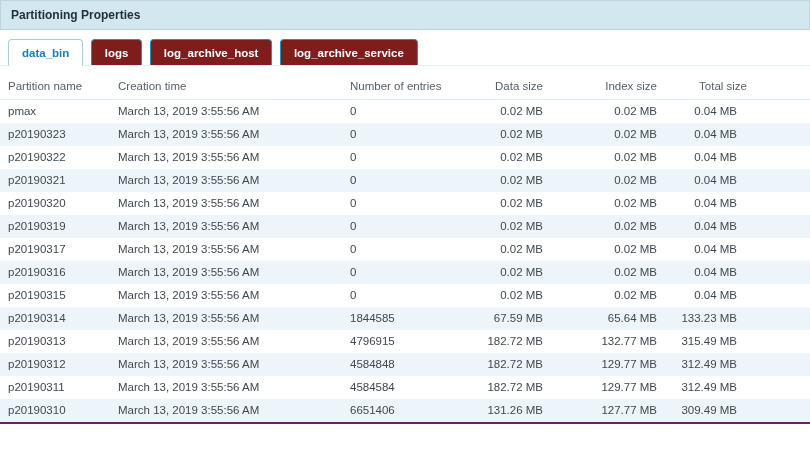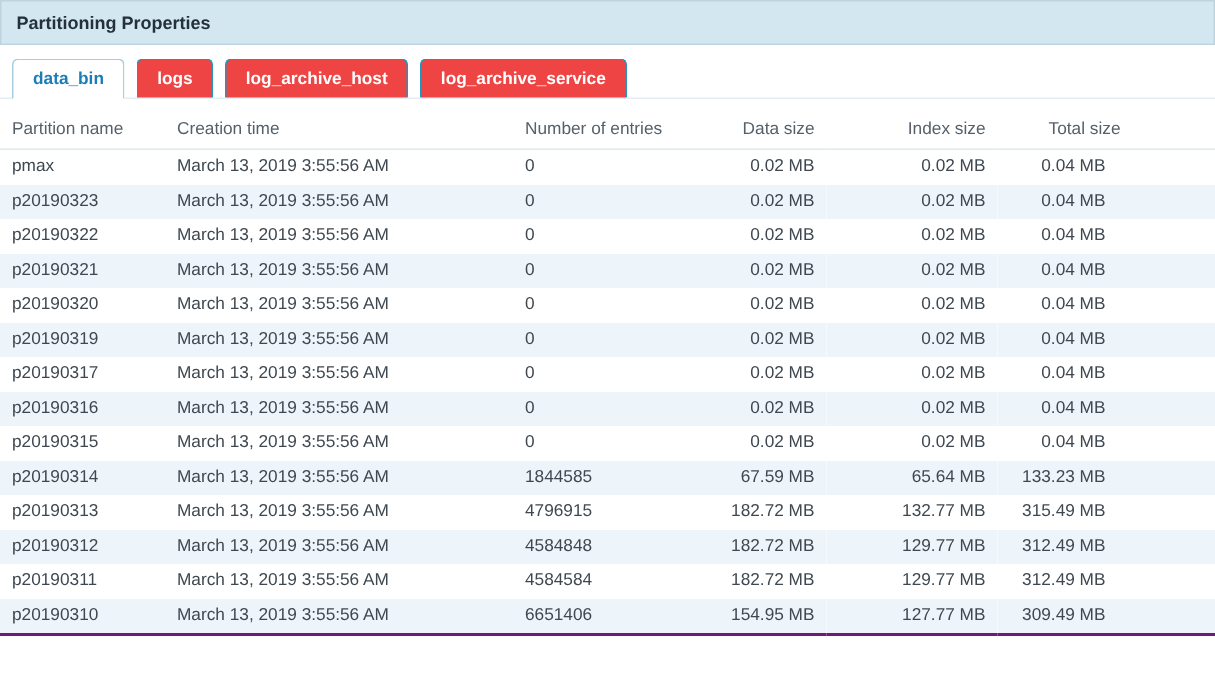--- a/index.html
+++ b/index.html
@@ -34,21 +34,21 @@
   .tab {
     display: inline-block;
     vertical-align: bottom;
     height: 26px;
     line-height: 26px;
     padding: 0 13px;
     margin-right: 3px;
     font-size: 11.5px;
     font-weight: bold;
     color: #ffffff;
-    background: #ef4444;
+    background: #7f1d1d;
     border: 1px solid #2394c0;
     border-bottom: none;
     border-radius: 4px 4px 0 0;
     cursor: pointer;
   }
   .tab.active {
     background: #ffffff;
     color: #1c7cb8;
     border: 1px solid #a8cdde;
     border-bottom: 1px solid #ffffff;
@@ -231,21 +231,21 @@
     <td>March 13, 2019 3:55:56 AM</td>
     <td>4584584</td>
     <td class="num">182.72 MB</td>
     <td class="num">129.77 MB</td>
     <td class="num last">312.49 MB</td>
   </tr>
           <tr>
     <td>p20190310</td>
     <td>March 13, 2019 3:55:56 AM</td>
     <td>6651406</td>
-    <td class="num">154.95 MB</td>
+    <td class="num">131.26 MB</td>
     <td class="num">127.77 MB</td>
     <td class="num last">309.49 MB</td>
   </tr>
         </tbody>
     </table>
   </div>
 
 </div>
 
 </body></html>

